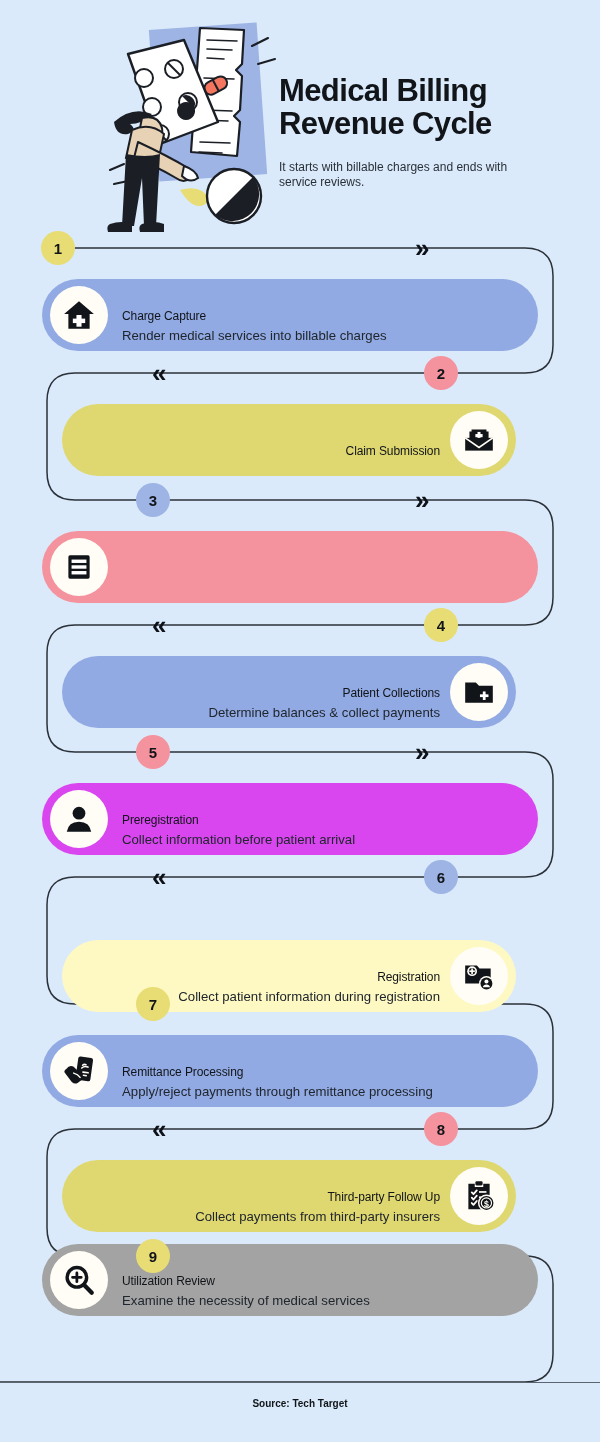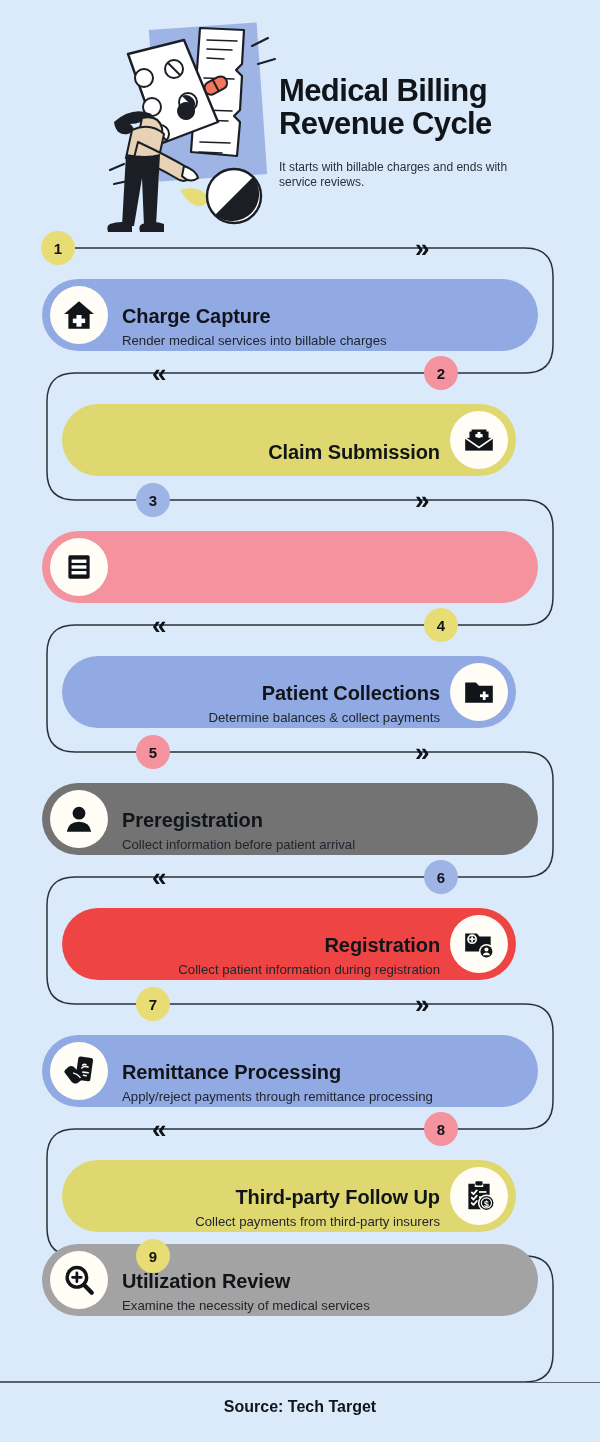--- a/index.html
+++ b/index.html
@@ -34,41 +34,41 @@
   .iconwrap{
     width:58px;height:58px;border-radius:50%;background:#fffdf5;
     display:flex;align-items:center;justify-content:center;flex:0 0 58px;
   }
   .row.left .iconwrap{margin-right:14px;}
   .row.right .iconwrap{margin-left:10px;order:2;}
   .iconwrap svg{width:34px;height:34px;display:block;}
 
   .txt{display:flex;flex-direction:column;justify-content:center;}
   .row.right .txt{align-items:flex-end;text-align:right;order:1;}
-  .rowtitle{font-size:20px;font-weight:700;color:#111418;line-height:1.15;letter-spacing:-0.1px;margin-top:24px;}
+  .rowtitle{font-size:12px;font-weight:400;color:#111418;line-height:1.15;letter-spacing:-0.1px;margin-top:24px;}
   .rowdesc{font-size:13.2px;font-weight:400;color:#20262e;line-height:1.2;margin-top:5px;}
 
   
   .badge{
     position:absolute;width:34px;height:34px;border-radius:50%;
     display:flex;align-items:center;justify-content:center;
     font-size:15px;font-weight:700;color:#111418;
   }
 
   
   .arrow{
     position:absolute;font-size:26px;font-weight:700;color:#0e1116;
     line-height:1;letter-spacing:-5px;
   }
 
   
   .rule{position:absolute;left:0;top:1382px;width:600px;height:1px;background:#5b6570;}
   .source{
     position:absolute;left:0;top:1398px;width:600px;text-align:center;
-    font-size:16px;font-weight:700;color:#111418;
+    font-size:10px;font-weight:700;color:#111418;
   }
 </style>
 </head>
 <body>
 
 <div id="stage">
 
   <div class="header">
 
     <div class="hero">
@@ -236,37 +236,37 @@
     </div>
     <div class="txt">
       <div class="rowtitle">Patient Collections</div>
       <div class="rowdesc">Determine balances &amp; collect payments</div>
     </div>
   </div>
   <div class="badge" style="left:424px;top:608px;background:#e8dd74;">
     <span>4</span>
   </div>
 
-  <div class="row left" style="top:783px;background:#737373;">
+  <div class="row left" style="top:783px;background:#d946ef;">
     <div class="iconwrap">
       <svg viewBox="0 0 32 32" fill="#111418">
           <circle cx="16" cy="10.5" r="6"></circle>
           <path d="M4.5 28 q1.5 -9.5 11.5 -9.5 t11.5 9.5 Z"></path>
         </svg>
     </div>
     <div class="txt">
       <div class="rowtitle">Preregistration</div>
       <div class="rowdesc">Collect information before patient arrival</div>
     </div>
   </div>
   <div class="badge" style="left:136px;top:735px;background:#f4929e;">
     <span>5</span>
   </div>
 
-  <div class="row right" style="top:908px;background:#ef4444;">
+  <div class="row right" style="top:940px;background:#fef9c3;">
     <div class="iconwrap">
       <svg viewBox="0 0 32 32" fill="#111418">
         <path d="M3 6 h11 l2.5 3 h10.5 v14 H3 Z"></path>
         <circle cx="9.5" cy="11.5" r="4.6" fill="#fffdf5"></circle>
           <circle cx="9.5" cy="11.5" r="3" fill="#111418"></circle>
         <rect x="8.7" y="8.9" width="1.6" height="5.2" fill="#fffdf5"></rect>
           <rect x="6.9" y="10.7" width="5.2" height="1.6" fill="#fffdf5"></rect>
         <circle cx="23" cy="23" r="7" fill="#fffdf5"></circle>
           <circle cx="23" cy="23" r="5.6" fill="#111418"></circle>
         <circle cx="23" cy="21.2" r="1.9" fill="#fffdf5"></circle>

